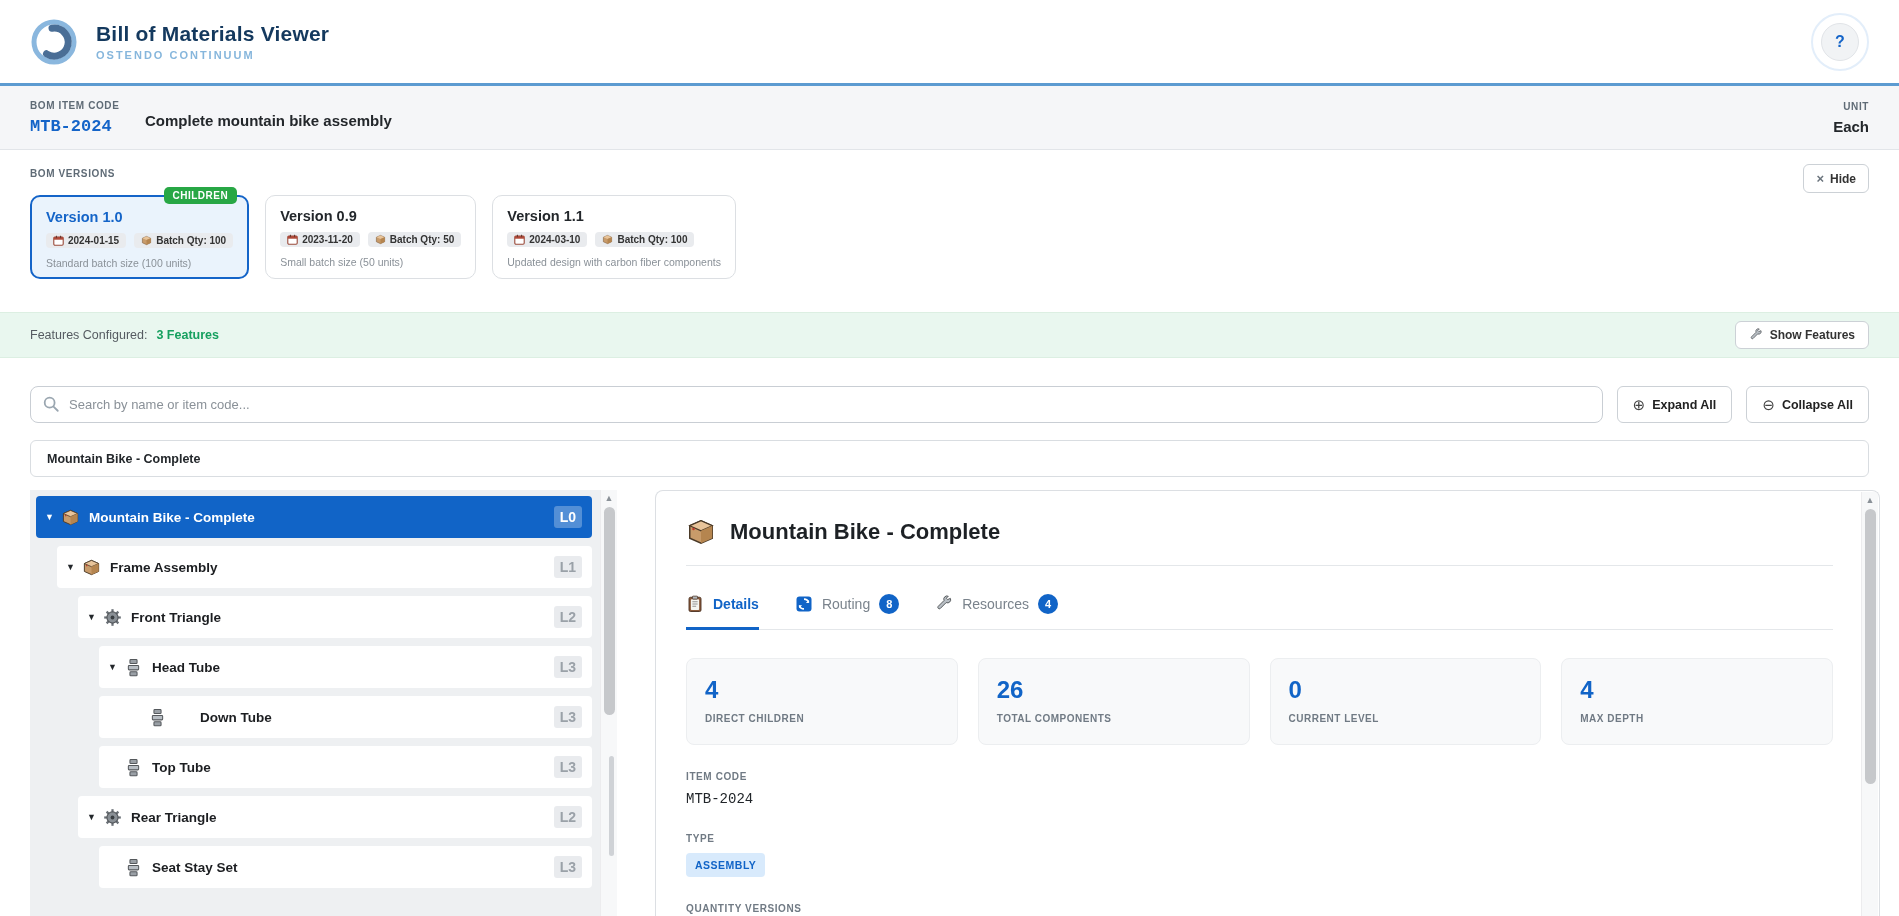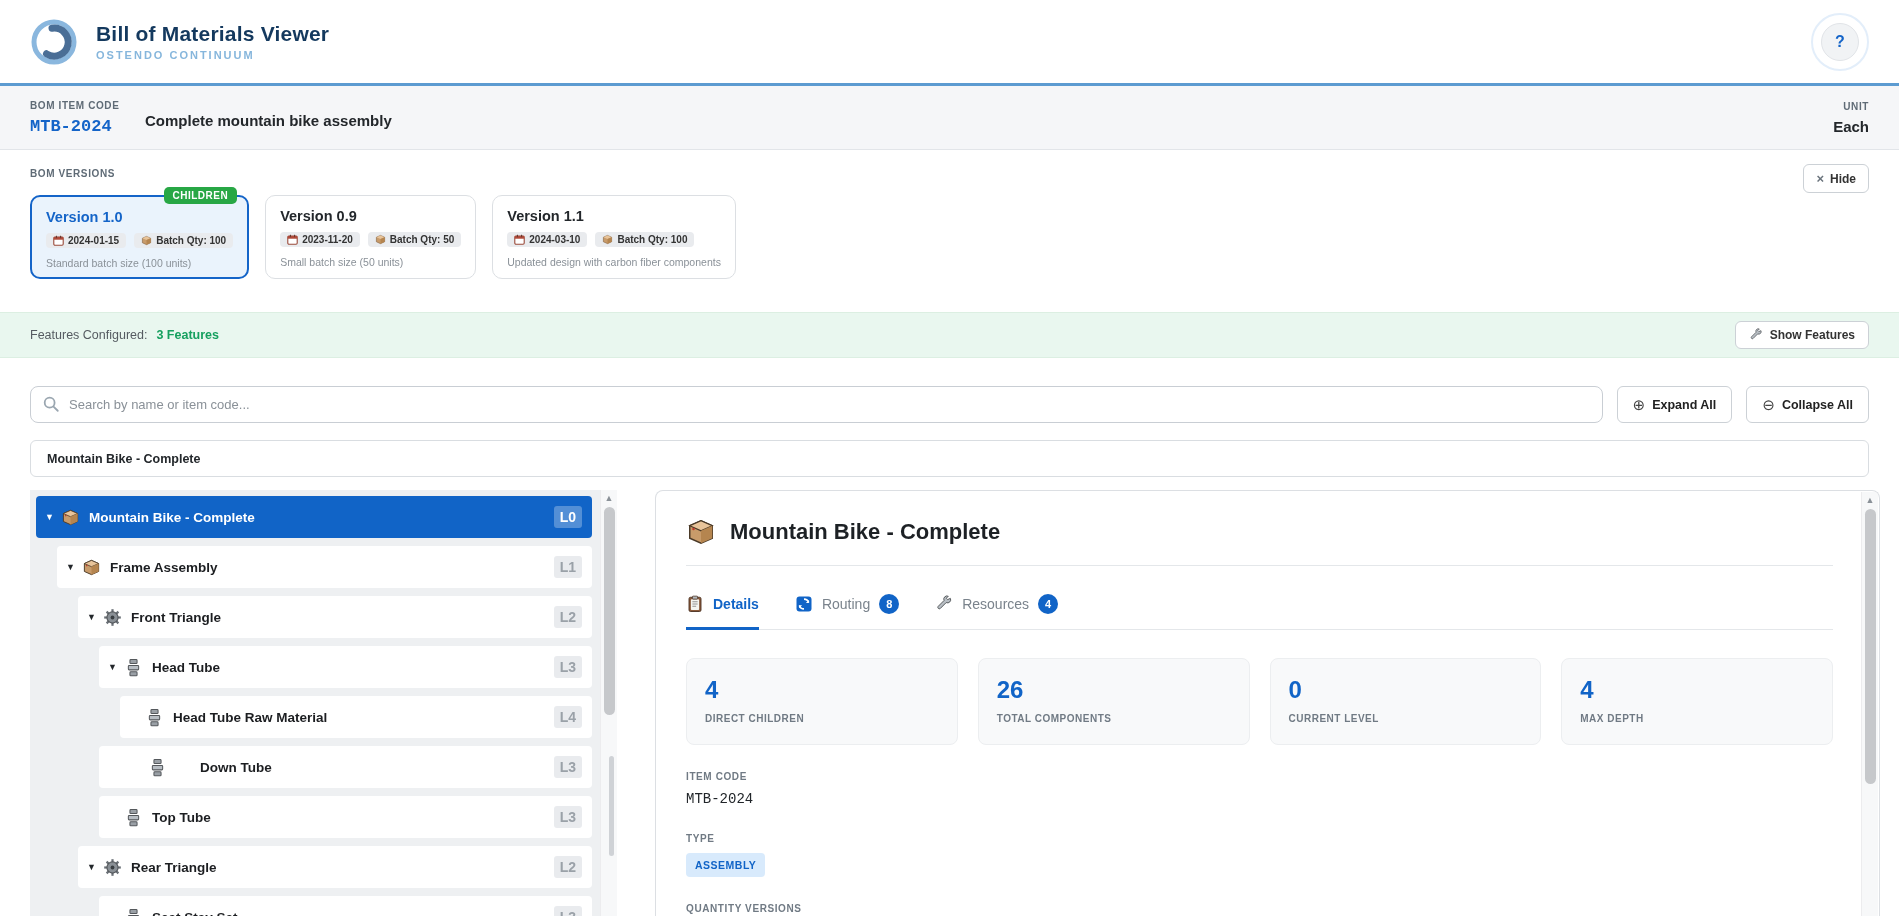--- a/index.html
+++ b/index.html
@@ -335,32 +335,20 @@
             <g fill="#9aa0a6" stroke="#54585c" stroke-width="1.3">
               <rect x="7.5" y="2" width="9" height="5" rx="1"></rect>
               <rect x="5.5" y="9.5" width="13" height="5.5" rx="1" fill="#b8bec4"></rect>
               <rect x="7.5" y="17.5" width="9" height="5" rx="1"></rect>
             </g>
           </svg></span>
     <span class="tree-label">Head Tube</span>
     <span class="level-badge">L3</span>
   </div>
 
-  <div class="tree-row" style="margin-left: 84px;">
-    <span class="caret" style="visibility: hidden;">▼</span>
-    <span class="tree-icon"><svg viewBox="0 0 24 24" width="100%" height="100%">
-            <g fill="#9aa0a6" stroke="#54585c" stroke-width="1.3">
-              <rect x="7.5" y="2" width="9" height="5" rx="1"></rect>
-              <rect x="5.5" y="9.5" width="13" height="5.5" rx="1" fill="#b8bec4"></rect>
-              <rect x="7.5" y="17.5" width="9" height="5" rx="1"></rect>
-            </g>
-          </svg></span>
-    <span class="tree-label">Head Tube Raw Material</span>
-    <span class="level-badge">L4</span>
-  </div>
 
   <div class="tree-row" style="margin-left: 63px; gap: 24px;">
     <span class="caret" style="visibility: hidden;">▼</span>
     <span class="tree-icon"><svg viewBox="0 0 24 24" width="100%" height="100%">
             <g fill="#9aa0a6" stroke="#54585c" stroke-width="1.3">
               <rect x="7.5" y="2" width="9" height="5" rx="1"></rect>
               <rect x="5.5" y="9.5" width="13" height="5.5" rx="1" fill="#b8bec4"></rect>
               <rect x="7.5" y="17.5" width="9" height="5" rx="1"></rect>
             </g>
           </svg></span>

